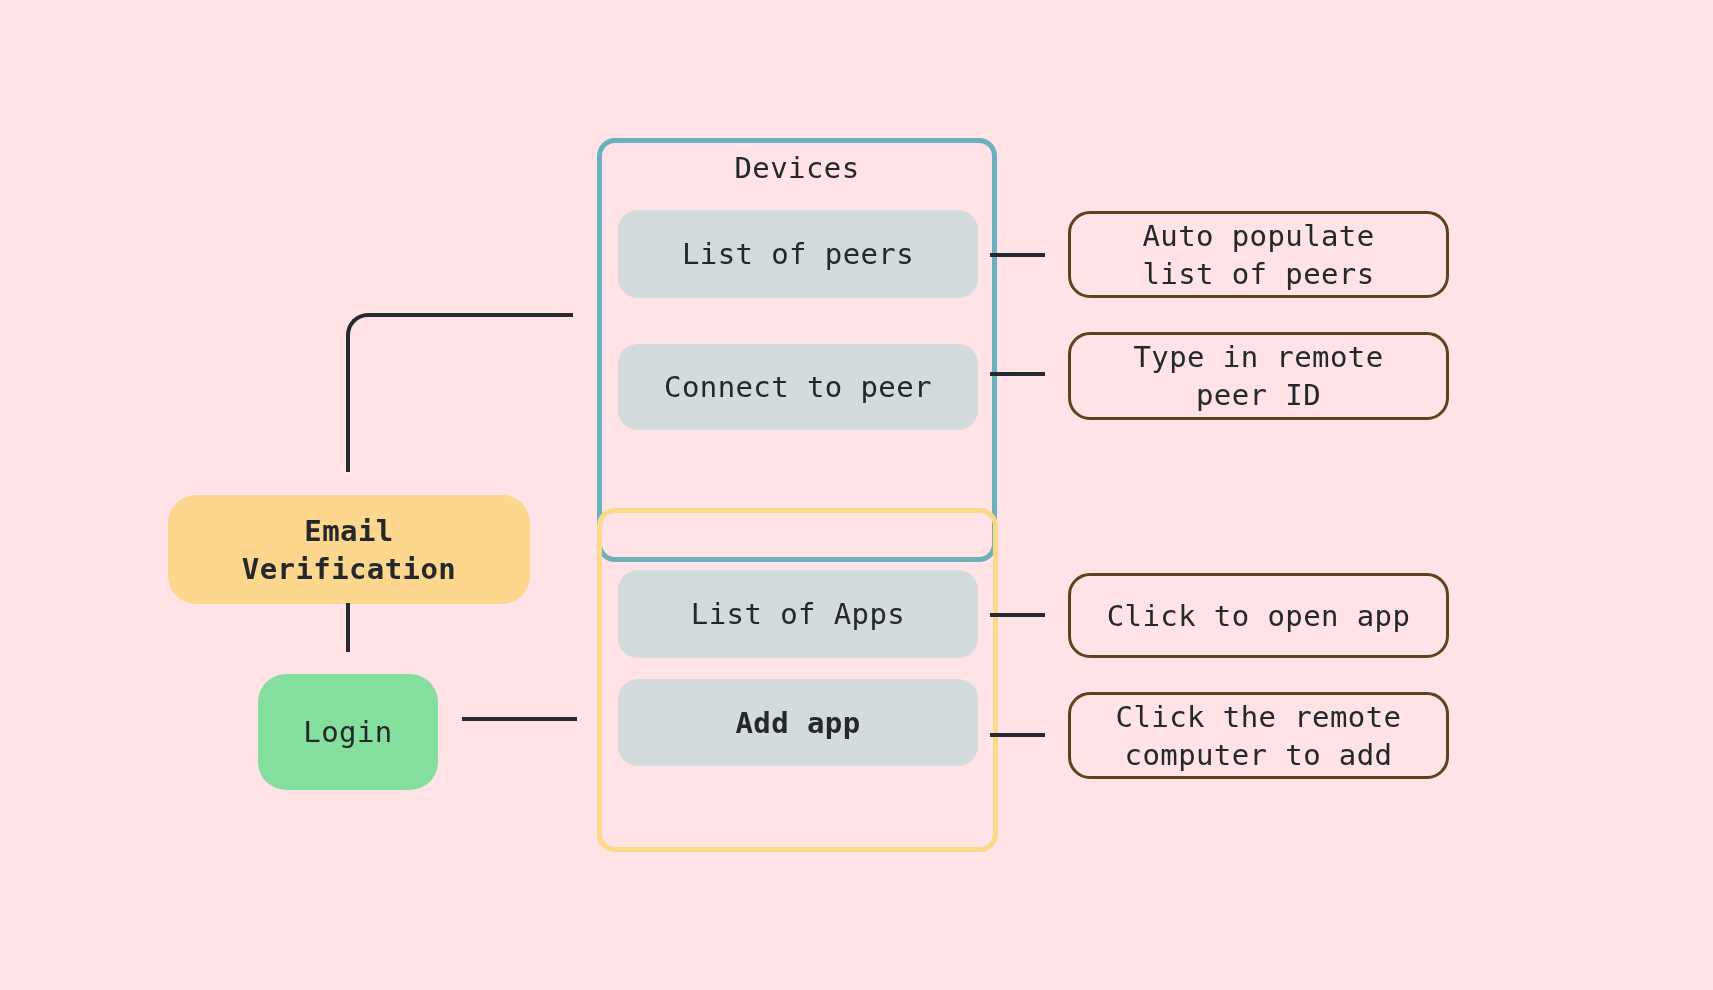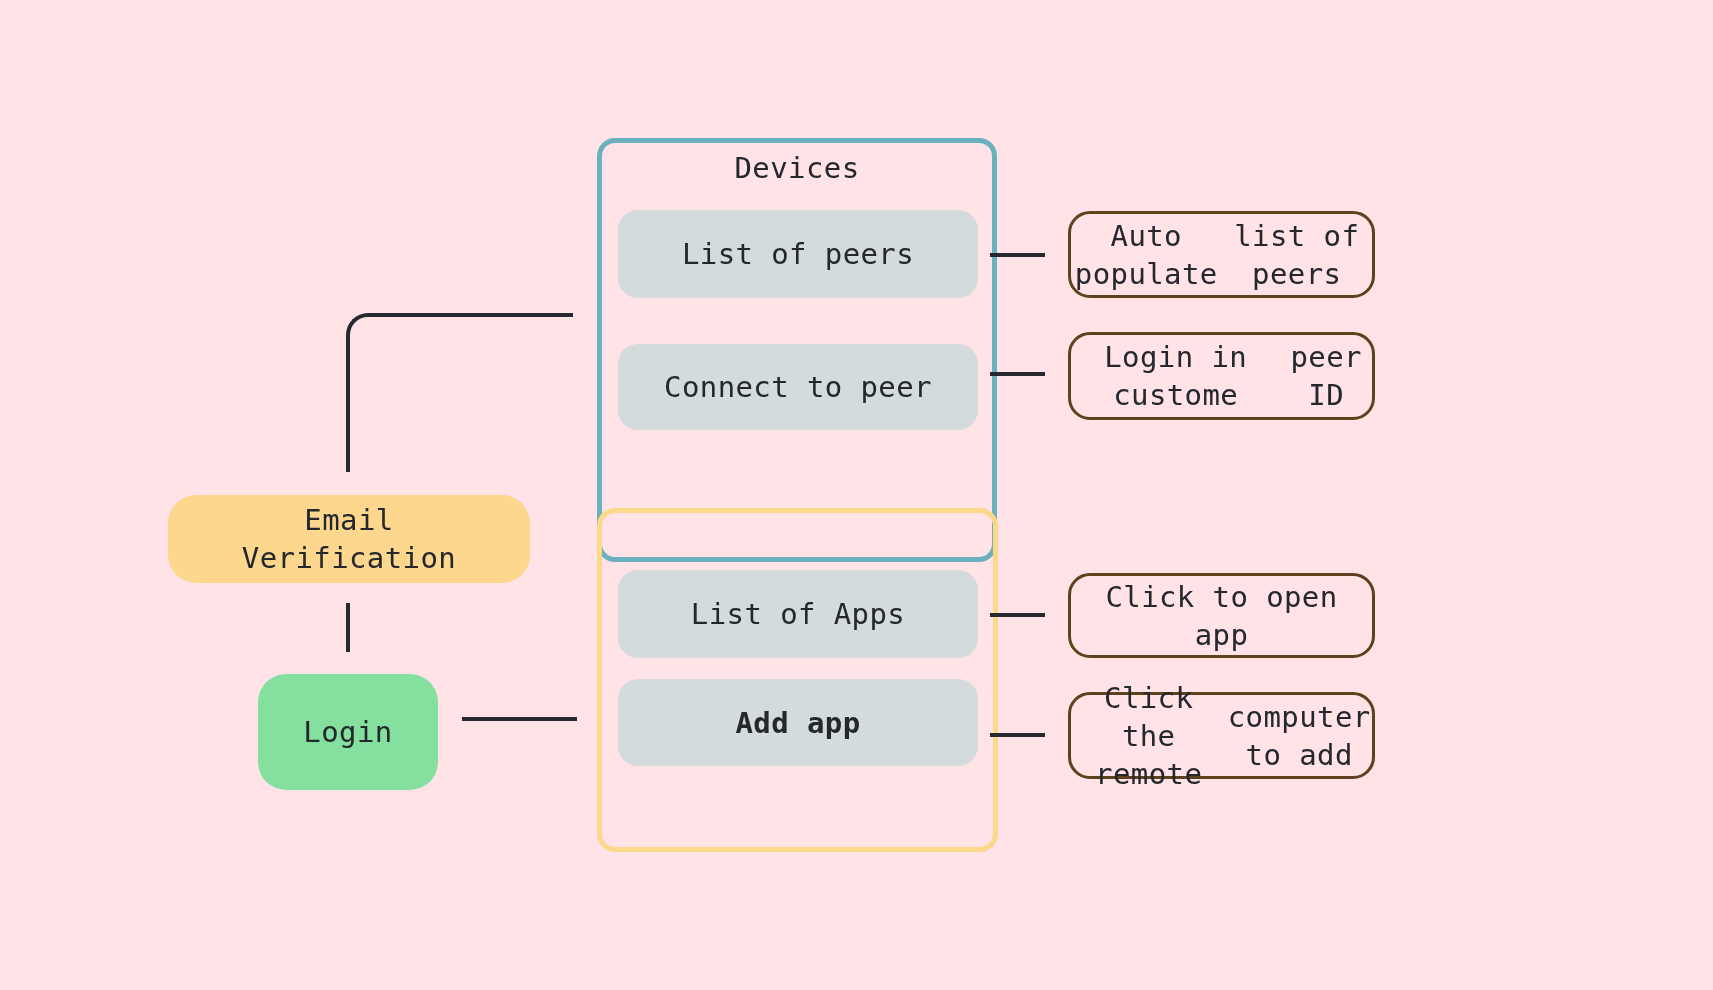--- a/index.html
+++ b/index.html
@@ -64,33 +64,33 @@
   .node {
     position: absolute;
     border-radius: 28px;
     display: flex;
     flex-direction: column;
     align-items: center;
     justify-content: center;
     line-height: 38px;
     text-align: center;
   }
-  .node.email { left: 168px; top: 495px; width: 362px; height: 88px; background: var(--email-fill); }
+  .node.email { left: 168px; top: 495px; width: 362px; height: 109px; background: var(--email-fill); font-weight: bold; }
   .node.login { left: 258px; top: 674px; width: 180px; height: 116px; background: var(--login-fill); }
 
   
   .note {
     position: absolute;
     left: 1068px;
-    width: 307px;
+    width: 381px;
     border: 3px solid var(--annotation-border);
     border-radius: 22px;
     background: transparent;
     display: flex;
-    flex-direction: row;
+    flex-direction: column;
     align-items: center;
     justify-content: center;
     line-height: 38px;
     text-align: center;
   }
   .note.n0 { top: 211px; height: 87px; }
   .note.n1 { top: 332px; height: 88px; }
   .note.n2 { top: 573px; height: 85px; }
   .note.n3 { top: 692px; height: 87px; }
 
@@ -142,21 +142,21 @@
   </div>
   <div class="node login">
     <span class="line">Login</span>
   </div>
 
   <div class="note n0">
     <span class="line">Auto populate</span>
     <span class="line">list of peers</span>
   </div>
   <div class="note n1">
-    <span class="line">Login in custome</span>
+    <span class="line">Type in remote</span>
     <span class="line">peer ID</span>
   </div>
   <div class="note n2">
     <span class="line">Click to open app</span>
   </div>
   <div class="note n3">
     <span class="line">Click the remote</span>
     <span class="line">computer to add</span>
   </div>
 

